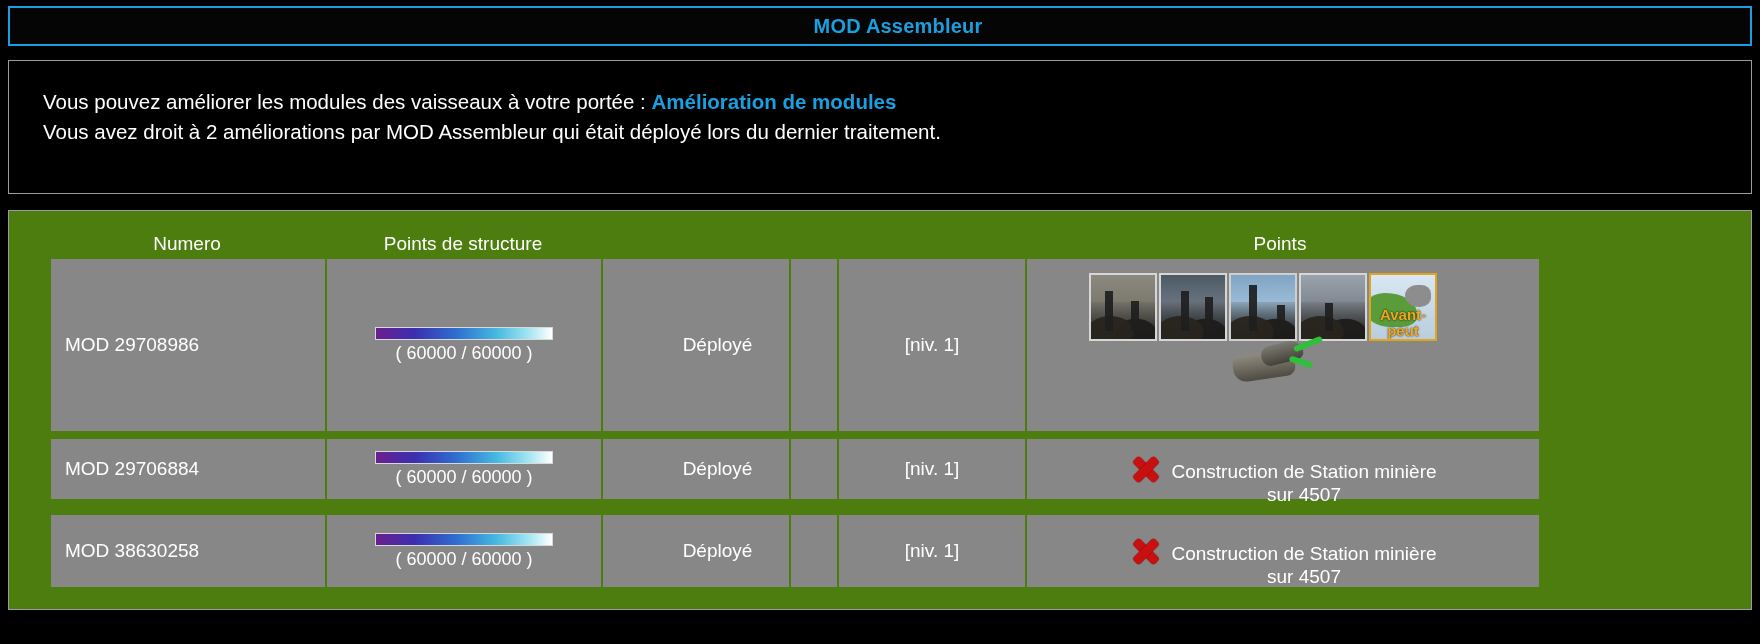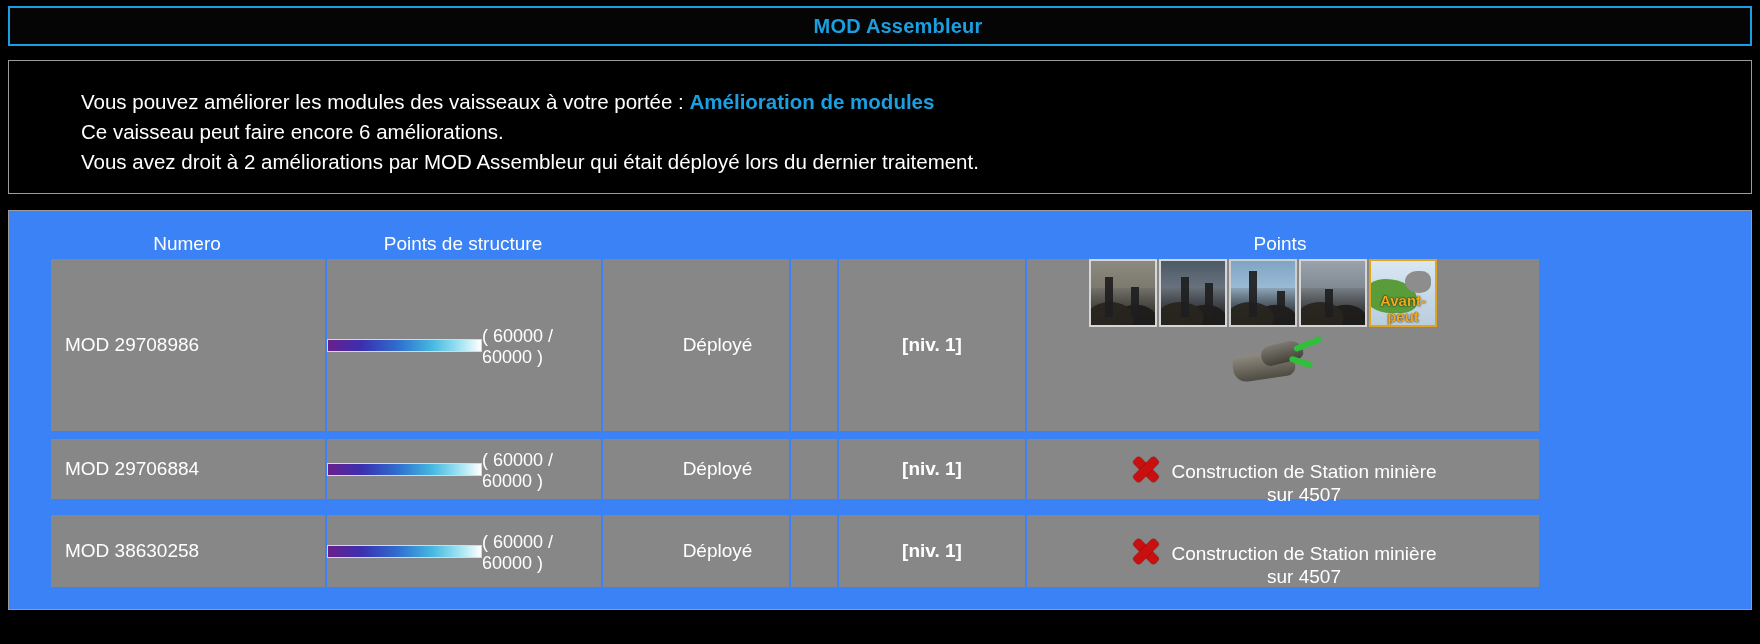--- a/index.html
+++ b/index.html
@@ -38,40 +38,40 @@
     padding-left: 36px;
   }
 
   
   .infopanel {
     margin-top: 14px;
     border: 1px solid #9b9b9b;
     background: #000;
     height: 134px;
     box-sizing: border-box;
-    padding: 26px 0 0 72px;
+    padding: 26px 0 0 34px;
   }
   .infoline {
     color: #ffffff;
     font-size: 20.5px;
     line-height: 30px;
     white-space: nowrap;
   }
   .infoline .link {
     color: #1a9fe0;
     font-weight: bold;
     text-decoration: none;
     cursor: pointer;
   }
 
   
   .tablepanel {
     margin-top: 16px;
     border: 1px solid #9b9b9b;
-    background: #3b82f6;
+    background: #4d7c0f;
     height: 400px;
     box-sizing: border-box;
     position: relative;
     overflow: hidden;
   }
 
   .colheaders {
     position: relative;
     height: 42px;
   }
@@ -98,44 +98,44 @@
     box-sizing: border-box;
     display: flex;
     align-items: center;
     justify-content: center;
     color: #ffffff;
     font-size: 19px;
     margin-right: 2px;
     position: relative;
   }
   .cell.numero { width: 274px; justify-content: flex-start; padding-left: 14px; }
-  .cell.points { width: 274px; flex-direction: row; justify-content: center; }
+  .cell.points { width: 274px; flex-direction: column; justify-content: center; }
   .cell.state  { width: 186px; padding-left: 43px; }
   .cell.blank  { width: 46px;  }
-  .cell.level  { width: 186px; font-weight: bold; }
+  .cell.level  { width: 186px; }
   .cell.mission{ width: 512px; margin-right: 0; }
 
   
   .bar {
     width: 178px;
     height: 13px;
     border: 1px solid #d8d8d8;
     background: linear-gradient(to right, #6a1f8e 0%, #3b2fb0 22%, #2f6fd0 46%, #45b8e0 68%, #9fe4f2 86%, #ffffff 100%);
     box-sizing: border-box;
   }
   .barlabel {
     margin-top: 3px;
     font-size: 18px;
     color: #ffffff;
   }
 
   
   .imgstrip {
     position: absolute;
-    top: 0;
+    top: 14px;
     left: 62px;
     display: flex;
     align-items: center;
   }
   .thumb {
     width: 68px;
     height: 68px;
     border: 2px solid #d6d6d6;
     box-sizing: border-box;
     margin-right: 2px;
@@ -261,21 +261,20 @@
 <div class="page">
 
   <div class="titlebar">
     <span class="title">MOD Assembleur</span>
   </div>
 
   <div class="infopanel">
     <div class="infoline">
       <span>Vous pouvez améliorer les modules des vaisseaux à votre portée : </span><a class="link" href="#">Amélioration de modules</a>
     </div>
-    <div class="infoline">Ce vaisseau peut faire encore 6 améliorations.</div>
     <div class="infoline">Vous avez droit à 2 améliorations par MOD Assembleur qui était déployé lors du dernier traitement.</div>
   </div>
 
   <div class="tablepanel">
 
     <div class="colheaders">
       <div class="colheader ch-numero">Numero</div>
       <div class="colheader ch-points">Points de structure</div>
       <div class="colheader ch-mission">Points</div>
     </div>

